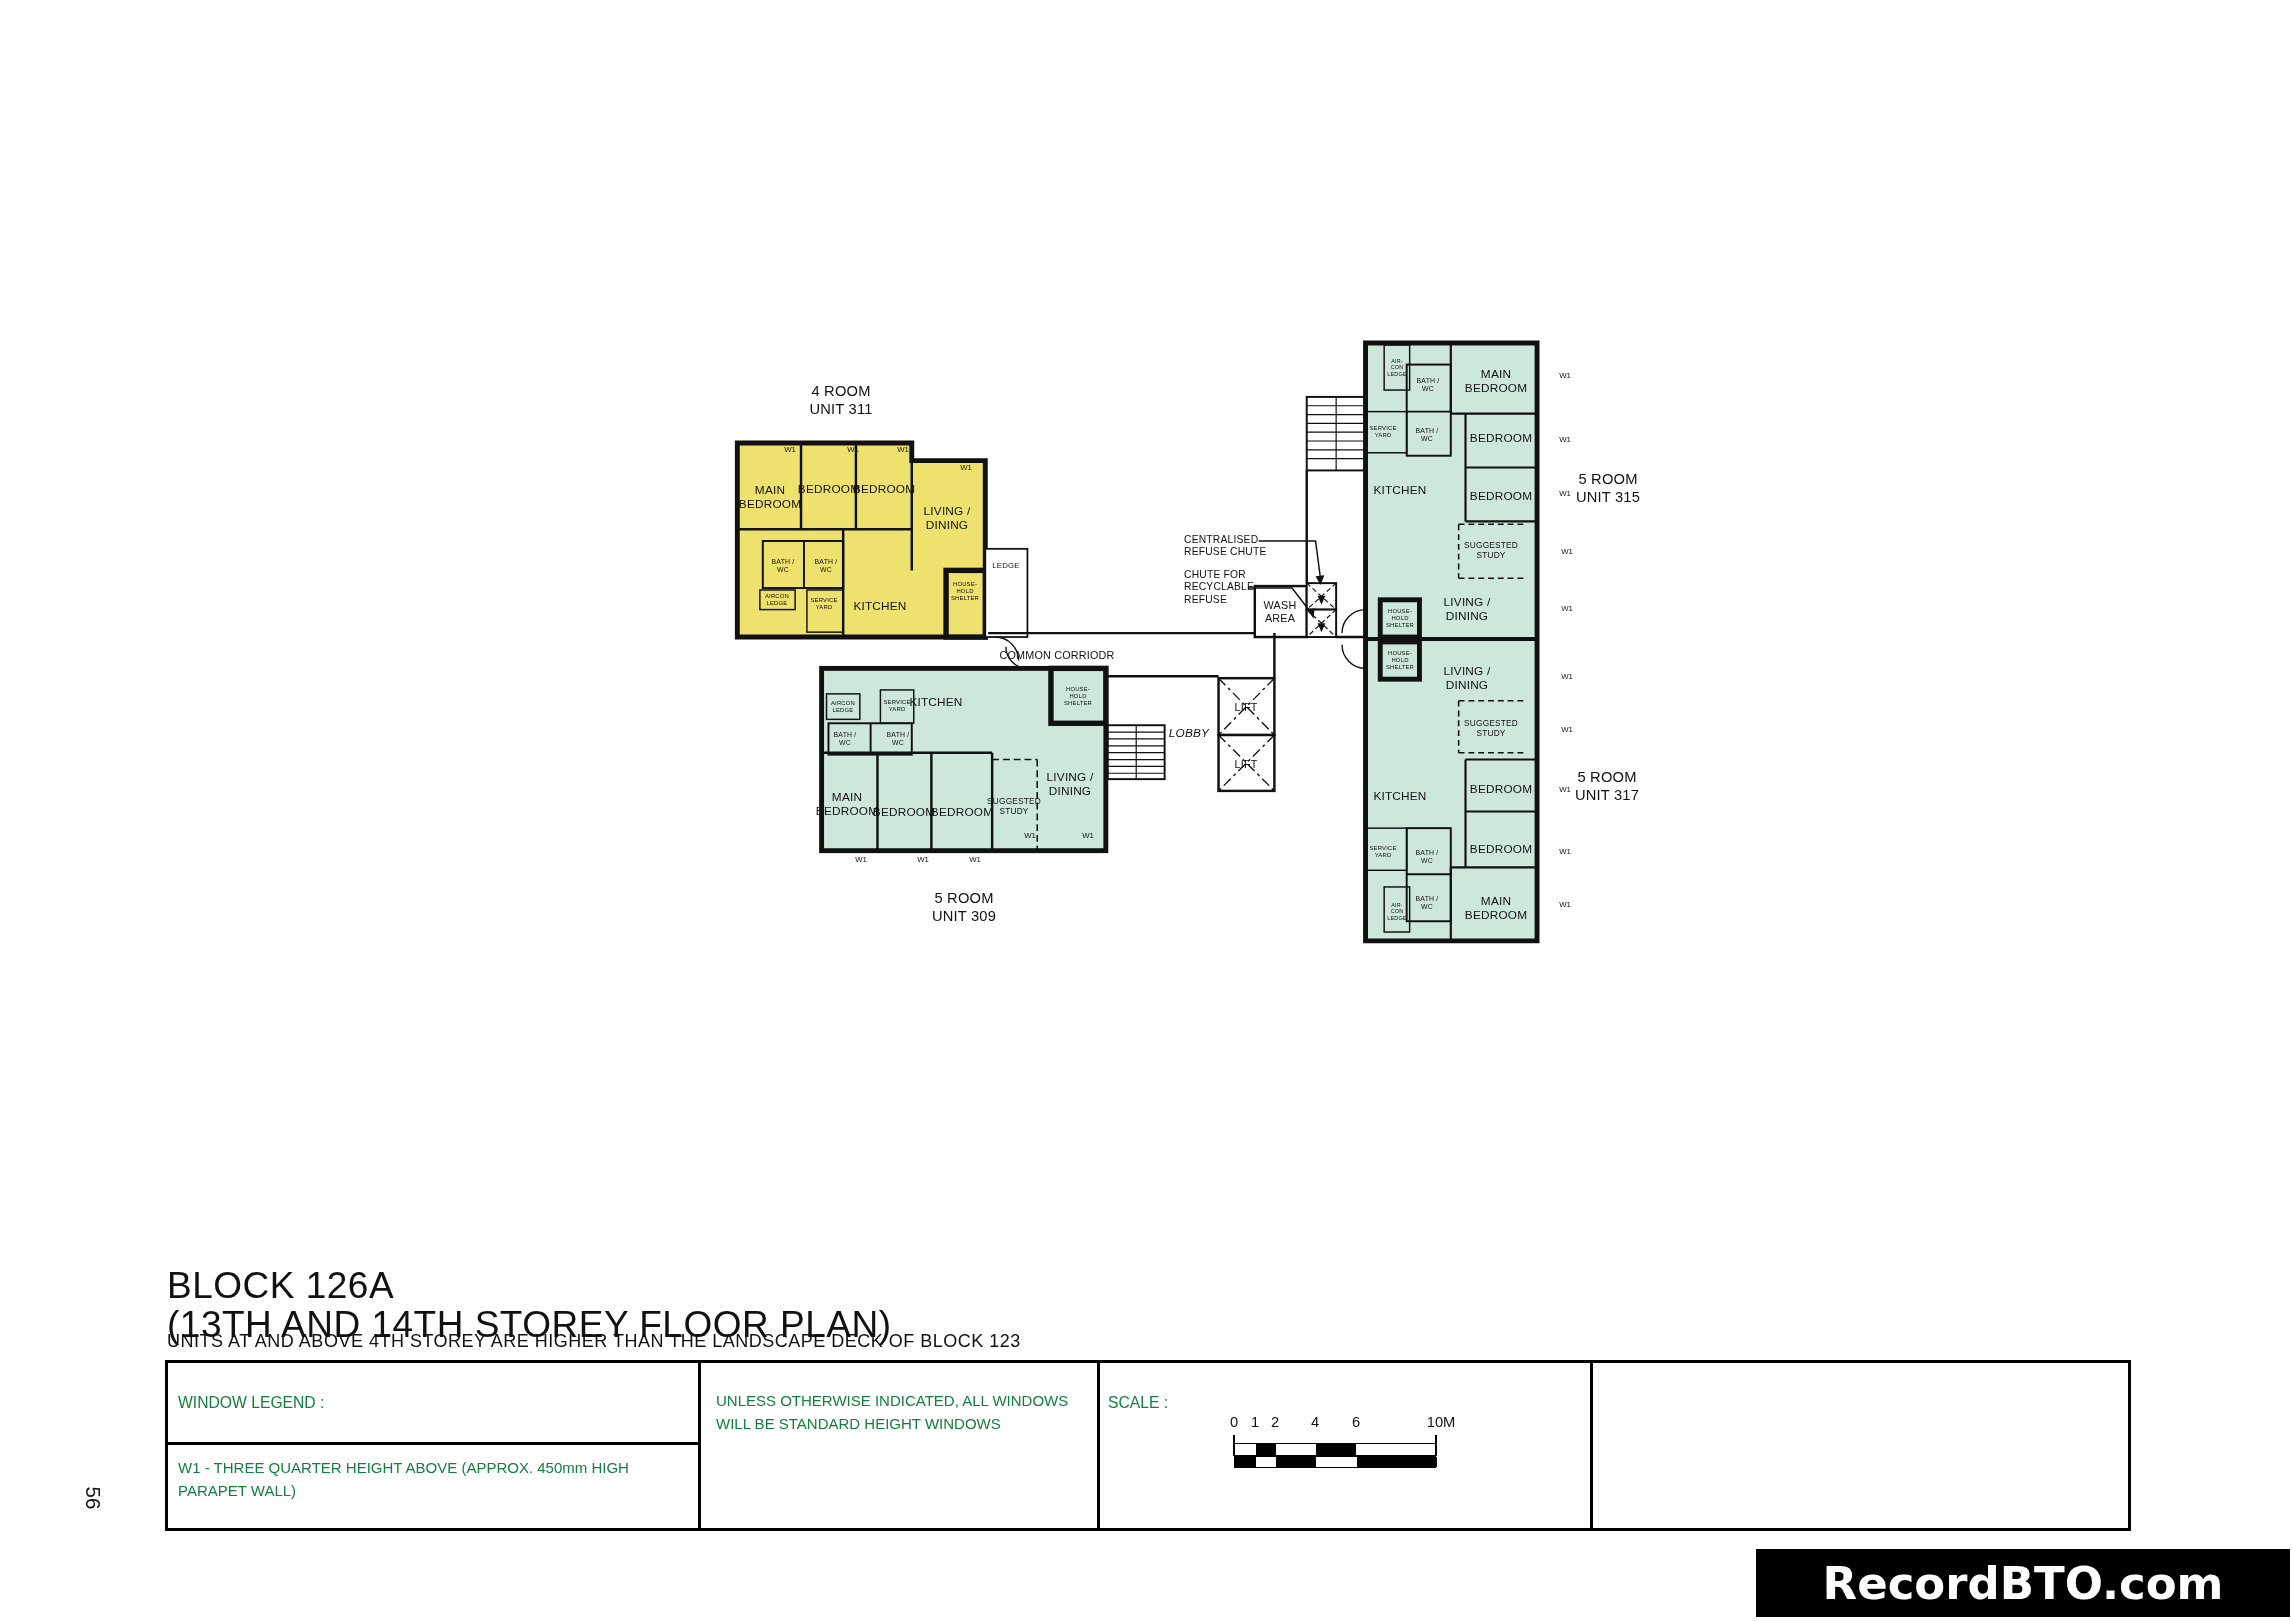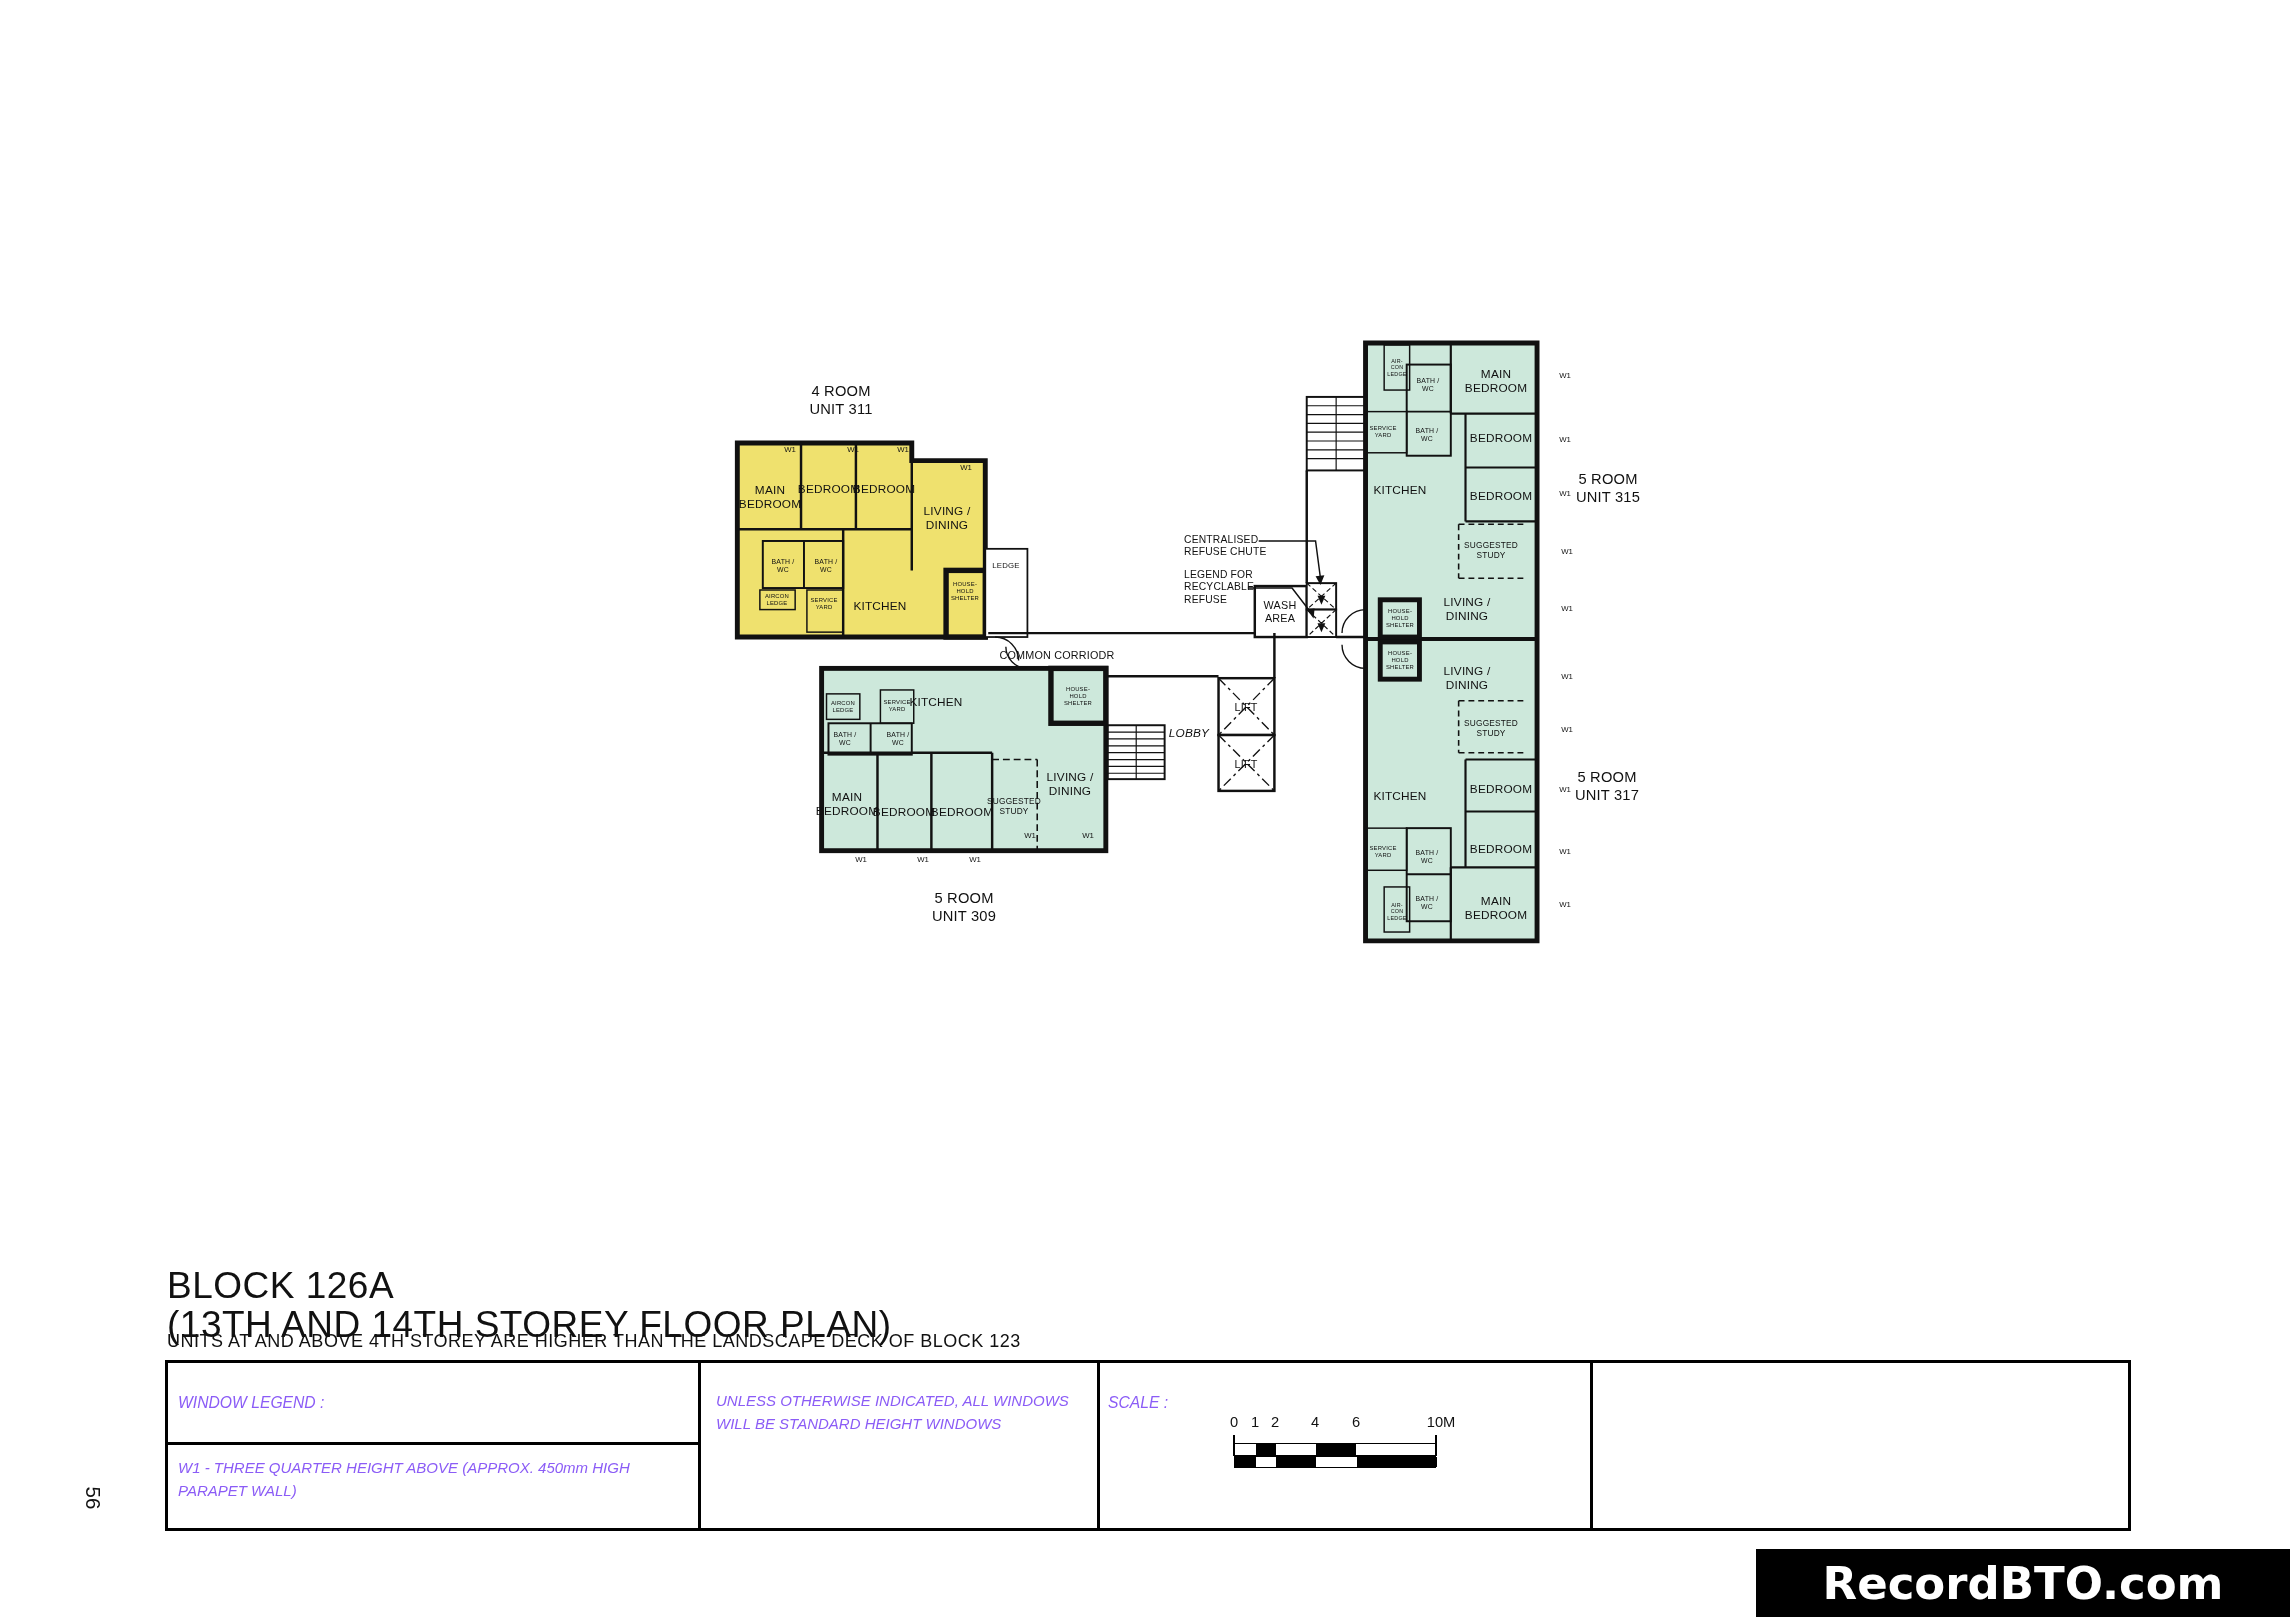--- a/index.html
+++ b/index.html
@@ -7,21 +7,21 @@
         font-family:"Liberation Sans",sans-serif;color:#111;}
   .plan-svg{position:absolute;left:0;top:0;width:2293px;height:1621px;}
   .lbl{position:absolute;transform:translate(-50%,-50%);white-space:pre-line;text-align:center;
        line-height:1.2;color:#111;letter-spacing:0.2px;}
   .lbl.la{transform:translate(0,-50%);text-align:left;}
   .w1{position:absolute;transform:translate(-50%,-50%);font-size:7.8px;color:#111;padding-left:36px;}
   .block-title{position:absolute;left:167px;color:#111;letter-spacing:0.5px;}
   .tbl{position:absolute;left:165px;top:1360px;width:1966px;height:171px;border:3.4px solid #000;box-sizing:border-box;}
   .vdiv{position:absolute;top:0;bottom:0;width:2.5px;background:#000;}
   .hdiv{position:absolute;height:2.5px;background:#000;}
-  .cell-text{position:absolute;color:#8b5cf6;font-style:italic;}
+  .cell-text{position:absolute;color:#15803d;}
   .sbar{position:absolute;left:1234px;top:1443px;width:202px;height:25.5px;}
   .sbar .row{position:absolute;left:0;width:202px;height:12.7px;border:1px solid #000;box-sizing:border-box;}
   .sbar .seg{position:absolute;top:0;height:100%;background:#000;}
   .sbar .tick{position:absolute;top:-7.8px;width:2px;height:20.6px;background:#000;}
   .snum{position:absolute;top:1414px;transform:translateX(-50%);font-size:14.7px;color:#111;}
   .watermark{position:absolute;left:1756px;top:1549px;width:534px;height:68px;background:#000;
              display:flex;align-items:center;justify-content:center;}
   .watermark span{color:#fff;font-family:"DejaVu Sans",sans-serif;font-weight:700;font-size:45px;}
   .pagenum{position:absolute;left:82px;top:1486px;font-size:20.6px;color:#111;transform:rotate(90deg);}
 </style>
@@ -142,21 +142,21 @@
 DINING</div>
 
   <div class="lbl" style="left:1057px;top:655px;font-size:10.8px;">COMMON CORRIODR</div>
   <div class="lbl" style="left:1189px;top:733px;font-size:11.8px;font-style:italic;">LOBBY</div>
   <div class="lbl" style="left:1246px;top:707px;font-size:10.8px;">LIFT</div>
   <div class="lbl" style="left:1246px;top:764px;font-size:10.8px;">LIFT</div>
   <div class="lbl" style="left:1280px;top:612px;font-size:10.8px;">WASH
 AREA</div>
   <div class="lbl la" style="left:1184px;top:546px;font-size:10.3px;">CENTRALISED
 REFUSE CHUTE</div>
-  <div class="lbl la" style="left:1184px;top:588px;font-size:10.3px;">LEGEND FOR
+  <div class="lbl la" style="left:1184px;top:588px;font-size:10.3px;">CHUTE FOR
 RECYCLABLE
 REFUSE</div>
 
   <div class="lbl" style="left:1608px;top:489px;font-size:14.7px;">5 ROOM
 UNIT 315</div>
   <div class="lbl" style="left:1496px;top:381px;font-size:11.8px;">MAIN
 BEDROOM</div>
   <div class="lbl" style="left:1501px;top:438px;font-size:11.8px;">BEDROOM</div>
   <div class="lbl" style="left:1501px;top:496px;font-size:11.8px;">BEDROOM</div>
   <div class="lbl" style="left:1491px;top:551px;font-size:8.3px;">SUGGESTED

